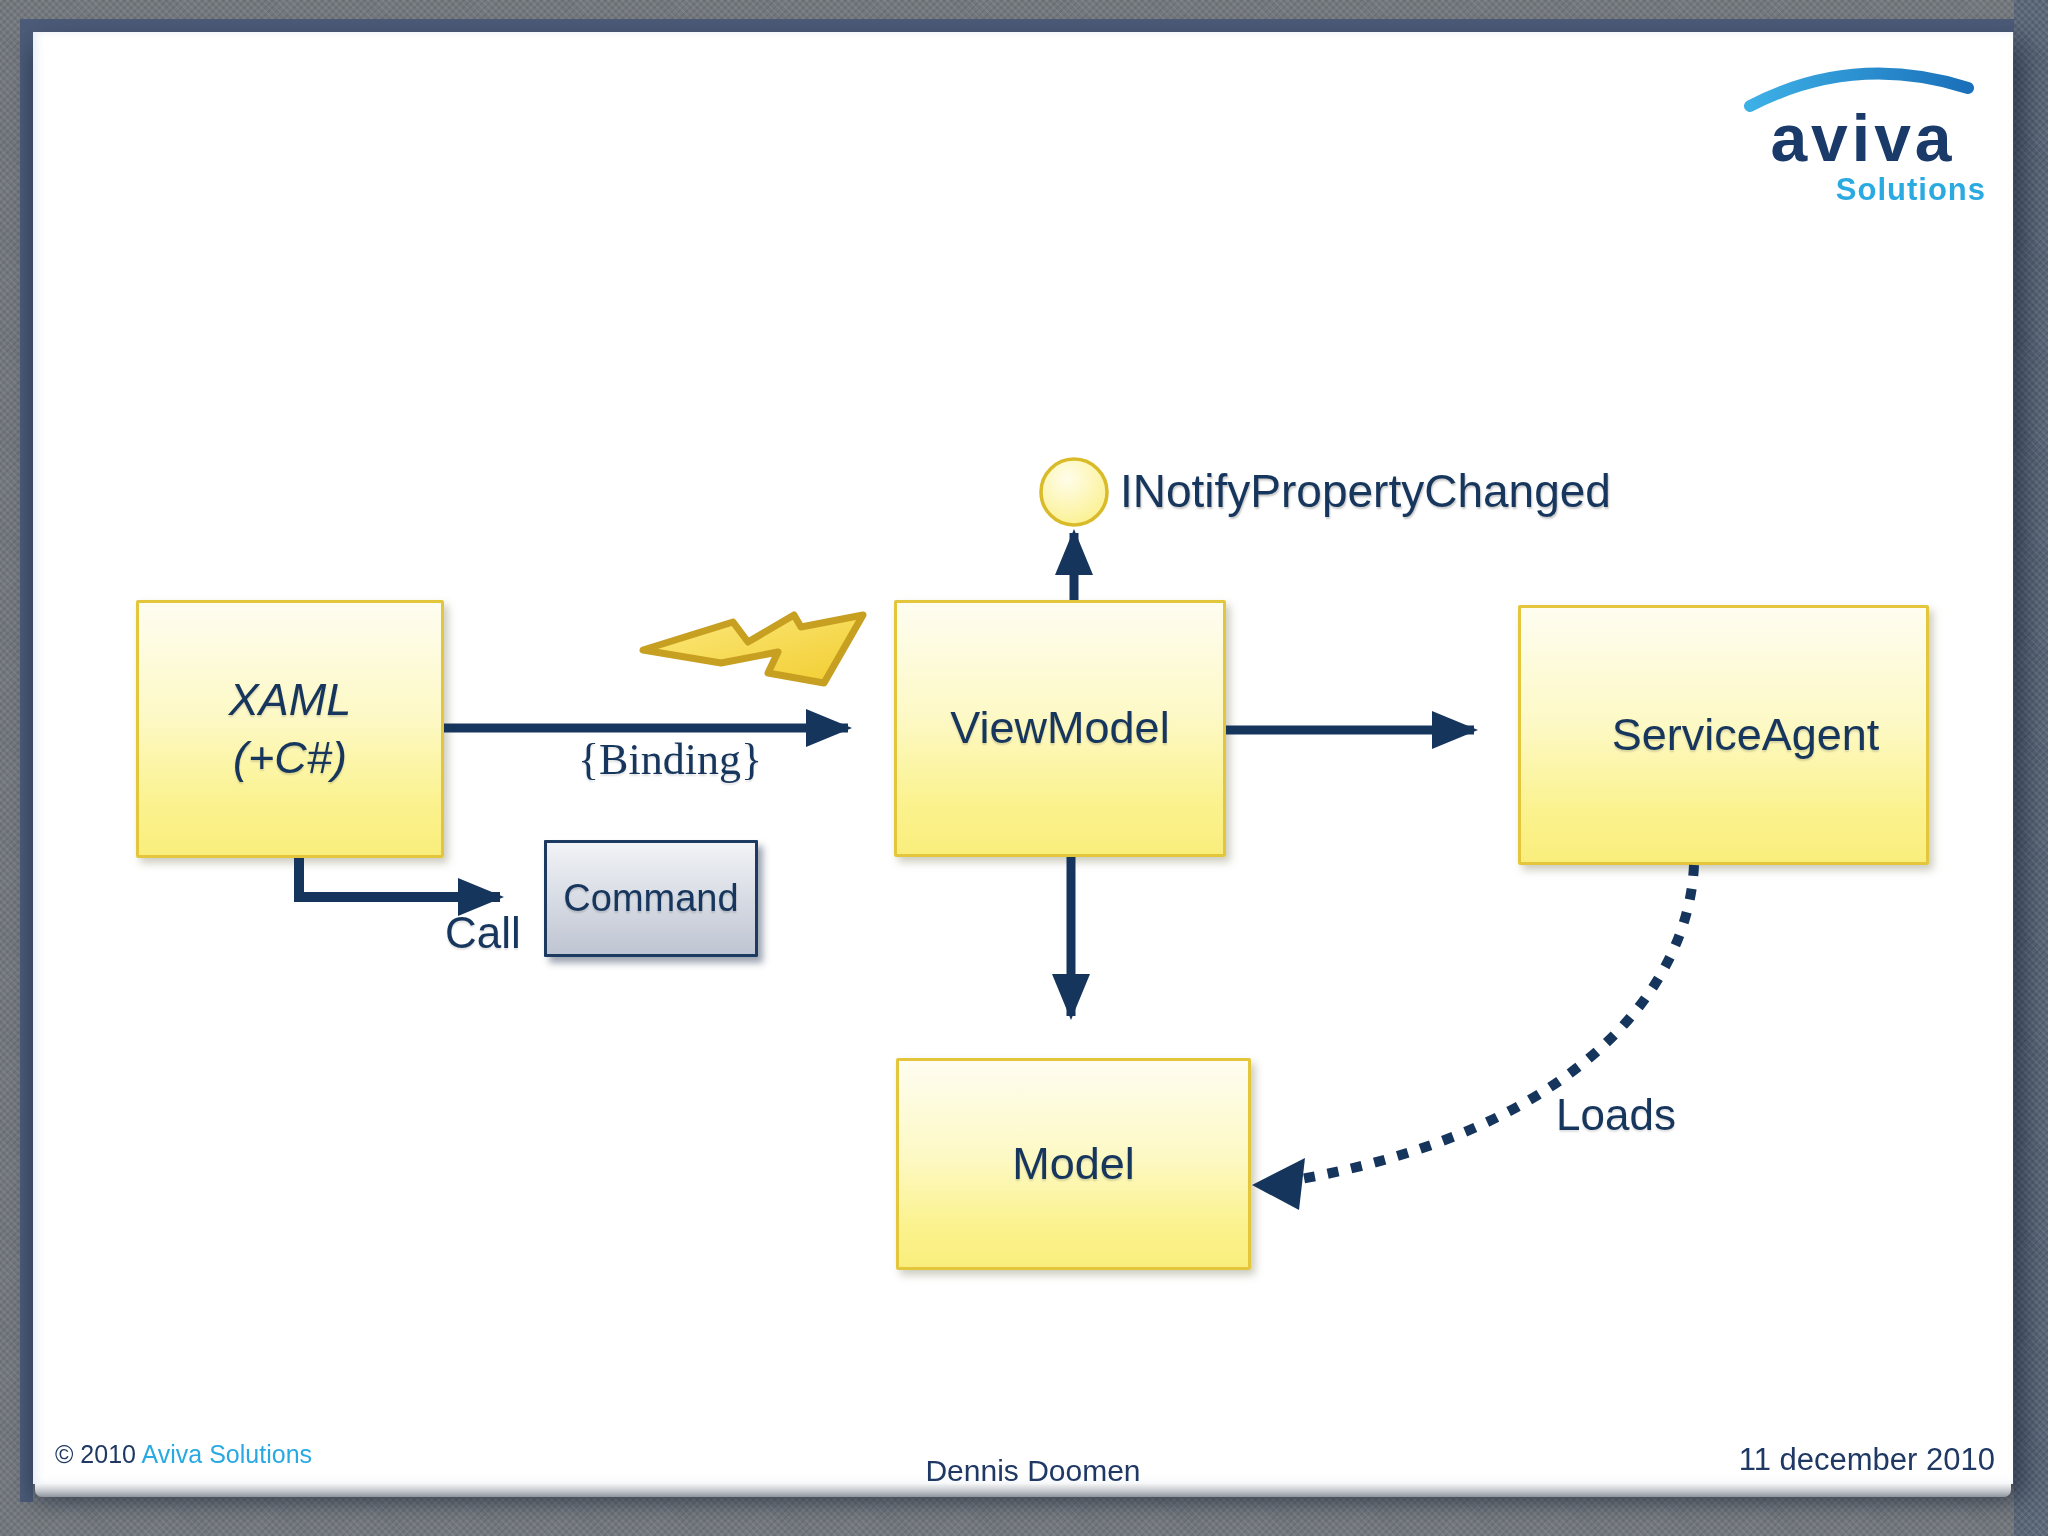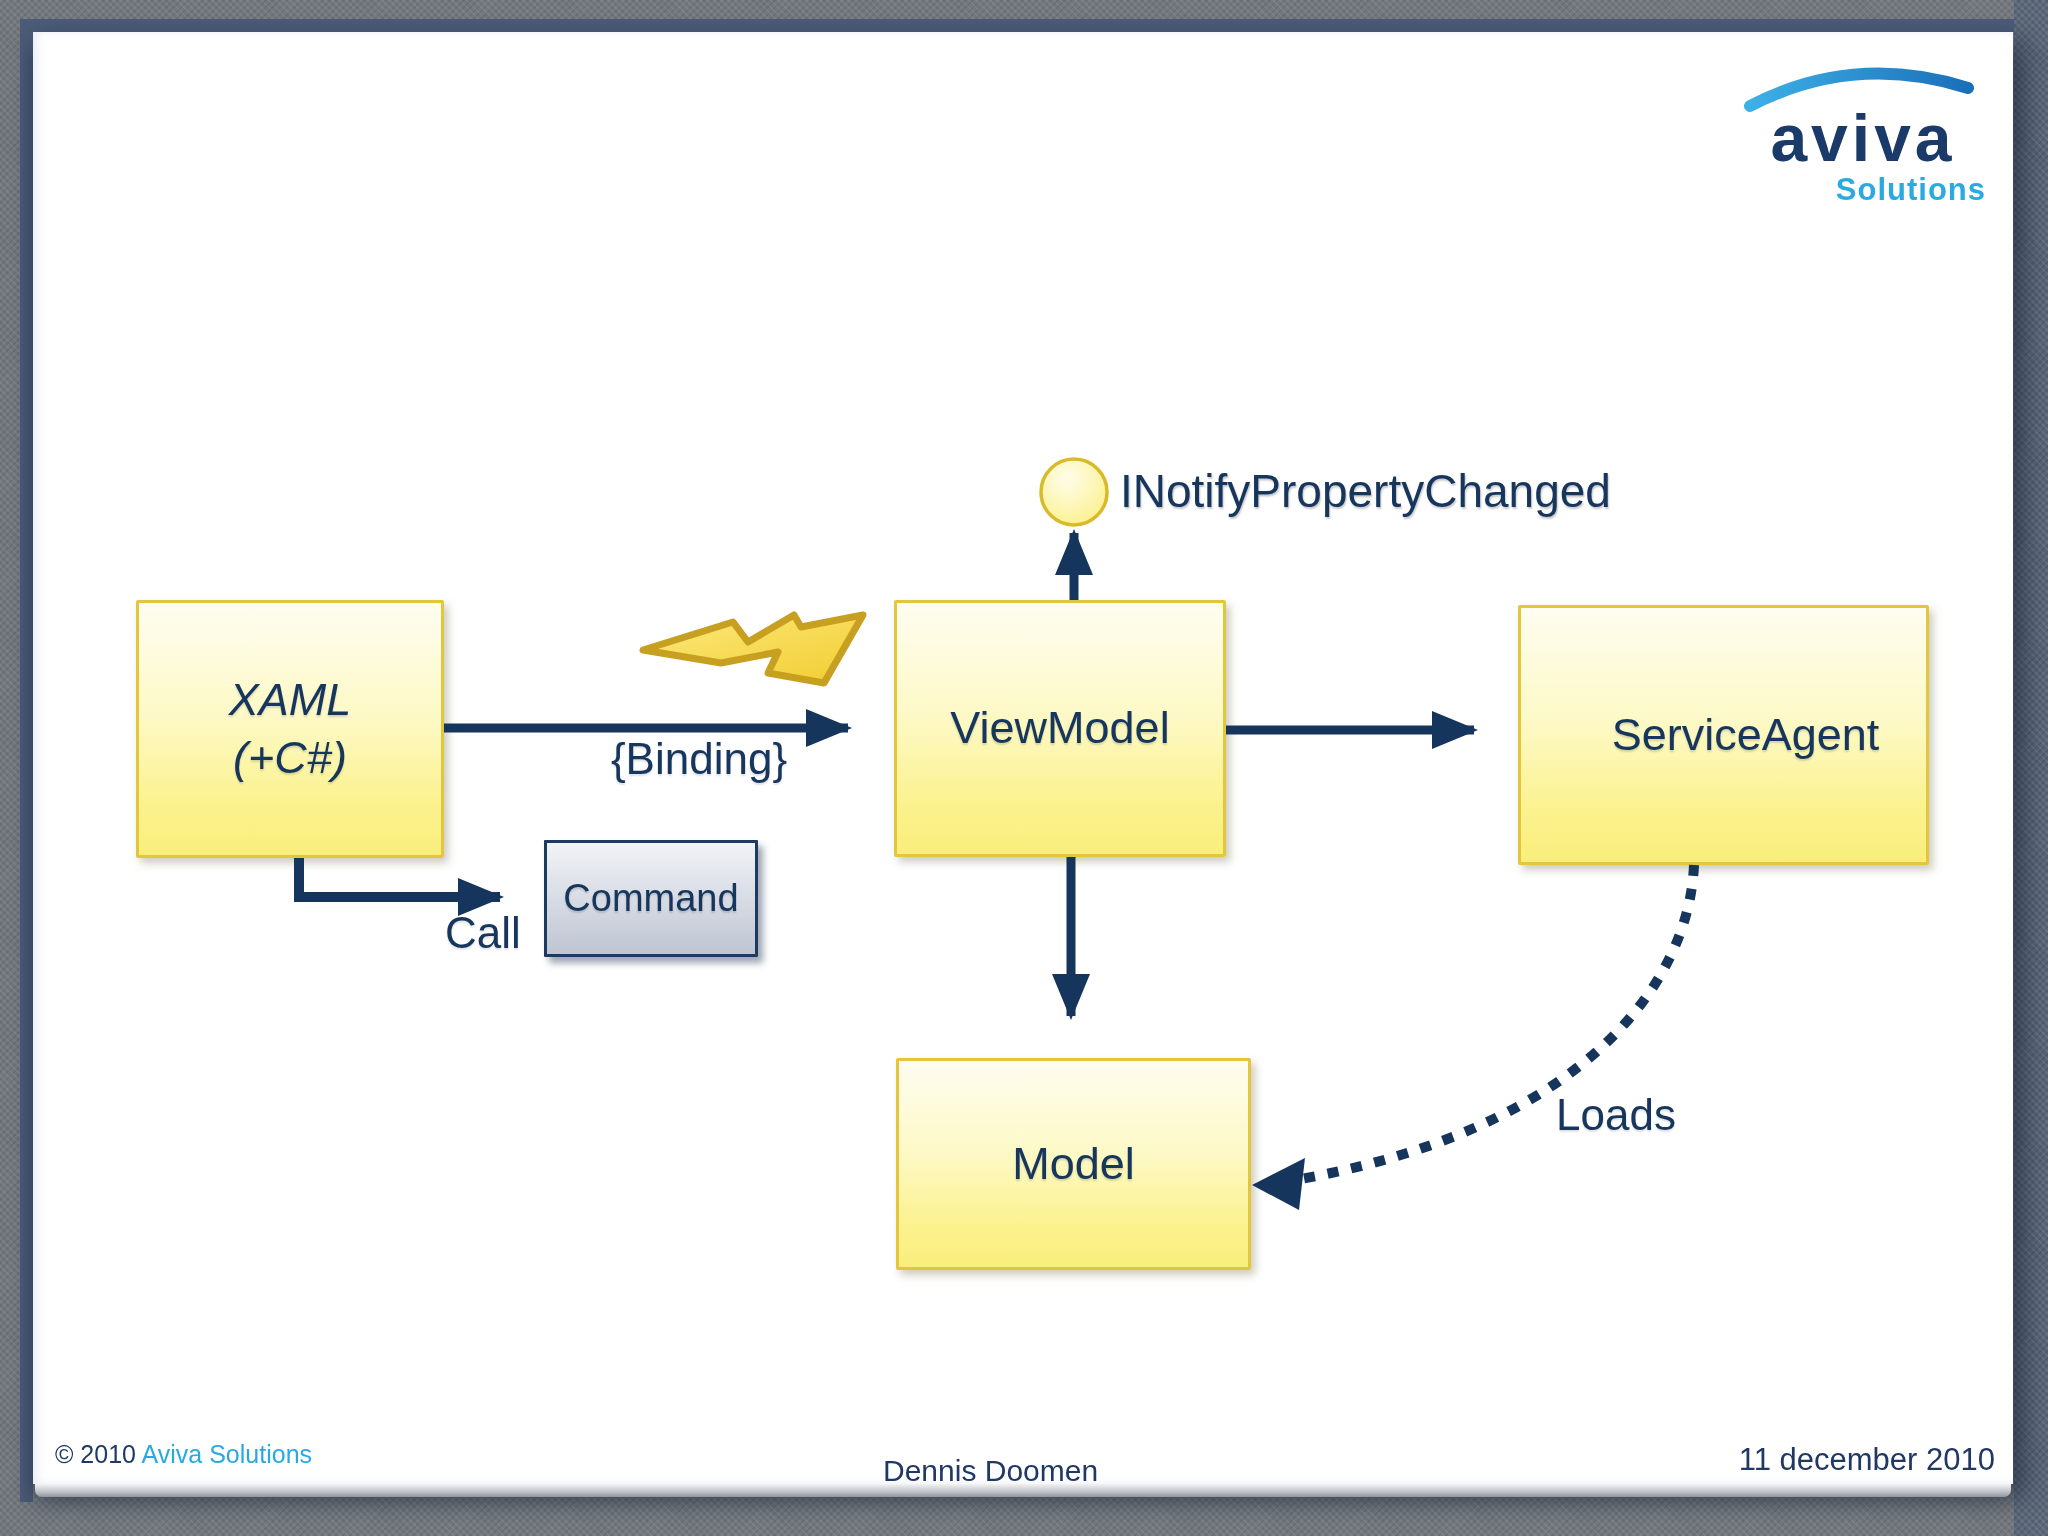--- a/index.html
+++ b/index.html
@@ -69,32 +69,32 @@
     background:linear-gradient(180deg,#f2f3f6 0%,#dadee6 45%,#bfc5d2 100%);
     border:3px solid #1d3a61;border-radius:1px;
     box-shadow:5px 6px 7px rgba(40,55,85,0.45);
     font-size:38px;
   }
   .edge-label{
     position:absolute;color:#17365d;text-align:center;
     text-shadow:0 2px 2px rgba(0,0,0,0.12);
   }
   .label-events{left:608px;top:518px;width:250px;font-size:46px;}
-  .label-binding{left:516px;top:702px;width:300px;font-size:44px;}
+  .label-binding{left:487px;top:702px;width:300px;font-size:44px;font-family:Liberation Serif, serif;}
   .label-call{left:350px;top:876px;width:200px;font-size:44px;}
   .label-loads{left:1483px;top:1058px;width:200px;font-size:44px;}
   .label-inotify{
     position:absolute;left:1087px;top:432px;font-size:46px;color:#17365d;
     text-shadow:1px 2px 2px rgba(0,0,0,0.22);
   }
   .diagram-svg{position:absolute;left:0;top:0;}
   
   .footer-left{position:absolute;left:22px;top:1408px;font-size:25px;color:#1f3864;}
   .footer-left .company{color:#29a9e1;}
-  .footer-center{position:absolute;left:850px;top:1422px;width:300px;text-align:left;
+  .footer-center{position:absolute;left:850px;top:1422px;width:300px;text-align:center;
     font-size:30px;color:#1f3864;}
   .footer-right{position:absolute;right:18px;top:1410px;font-size:31px;color:#1f3864;}
 </style>
 </head>
 <body>
 
 <div class="frame-band"></div>
 <div class="right-strip"></div>
 
 <div class="slide">

